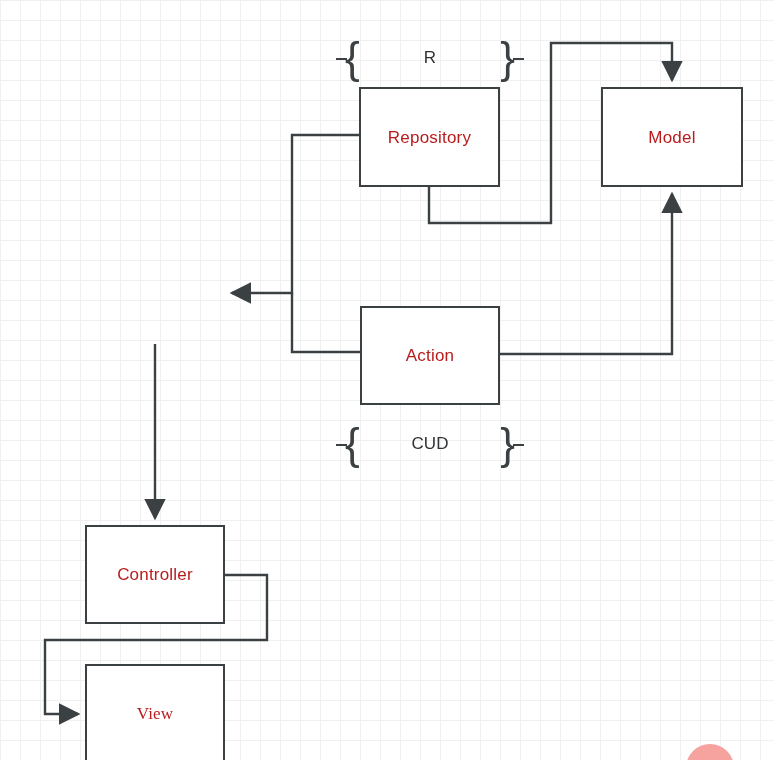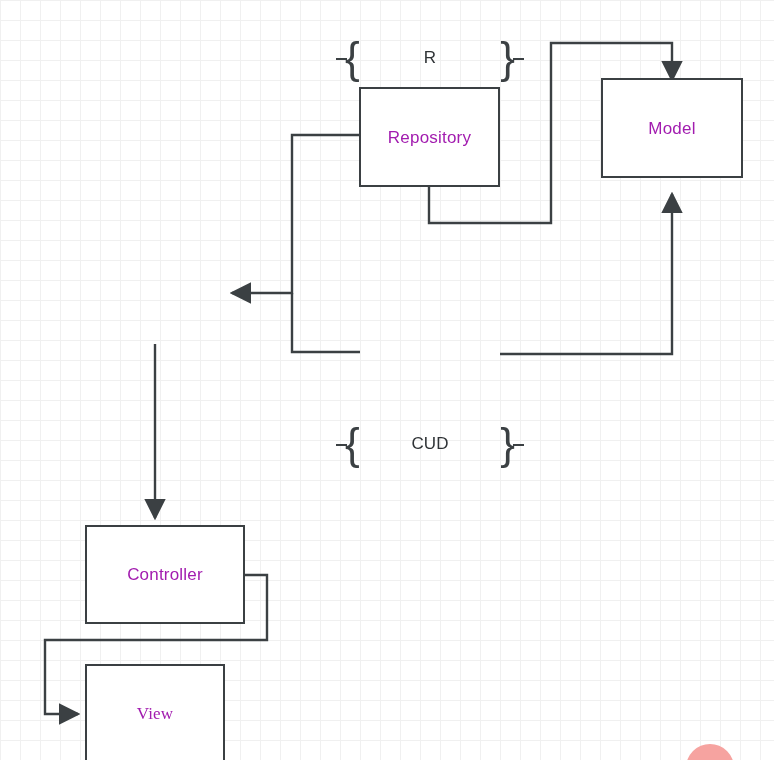--- a/index.html
+++ b/index.html
@@ -36,21 +36,21 @@
     position: absolute;
     box-sizing: border-box;
     background: #ffffff;
     border: 2px solid #3b4043;
     display: flex;
     align-items: center;
     justify-content: center;
   }
   .node-label {
     font-size: 17px;
-    color: #a21caf;
+    color: #b91c1c;
     letter-spacing: 0.2px;
     line-height: 1;
     user-select: none;
   }
   .brace-group {
     position: absolute;
     display: flex;
     align-items: center;
     justify-content: space-between;
     user-select: none;
@@ -117,27 +117,30 @@
   <div class="brace-group" style="left:345px; top:418px; width:170px; height:52px;">
     <span class="brace brace-left">{</span>
     <span class="brace-label">CUD</span>
     <span class="brace brace-right">}</span>
   </div>
 
   <div class="node" style="left:359px; top:87px; width:141px; height:100px;">
     <span class="node-label">Repository</span>
   </div>
 
-  <div class="node" style="left:601px; top:78px; width:142px; height:100px;">
+  <div class="node" style="left:601px; top:87px; width:142px; height:100px;">
     <span class="node-label">Model</span>
   </div>
 
 
+  <div class="node" style="left:360px; top:306px; width:140px; height:99px;">
+    <span class="node-label">Action</span>
+  </div>
 
-  <div class="node" style="left:85px; top:525px; width:160px; height:99px;">
+  <div class="node" style="left:85px; top:525px; width:140px; height:99px;">
     <span class="node-label">Controller</span>
   </div>
 
   <div class="node" style="left:85px; top:664px; width:140px; height:110px;">
     <span class="node-label" style="margin-top:-12px;font-family:Liberation Serif, serif;">View</span>
   </div>
 
   <div class="blob" style="left:686px; top:744px; width:48px; height:48px;"></div>
 
 </div>

